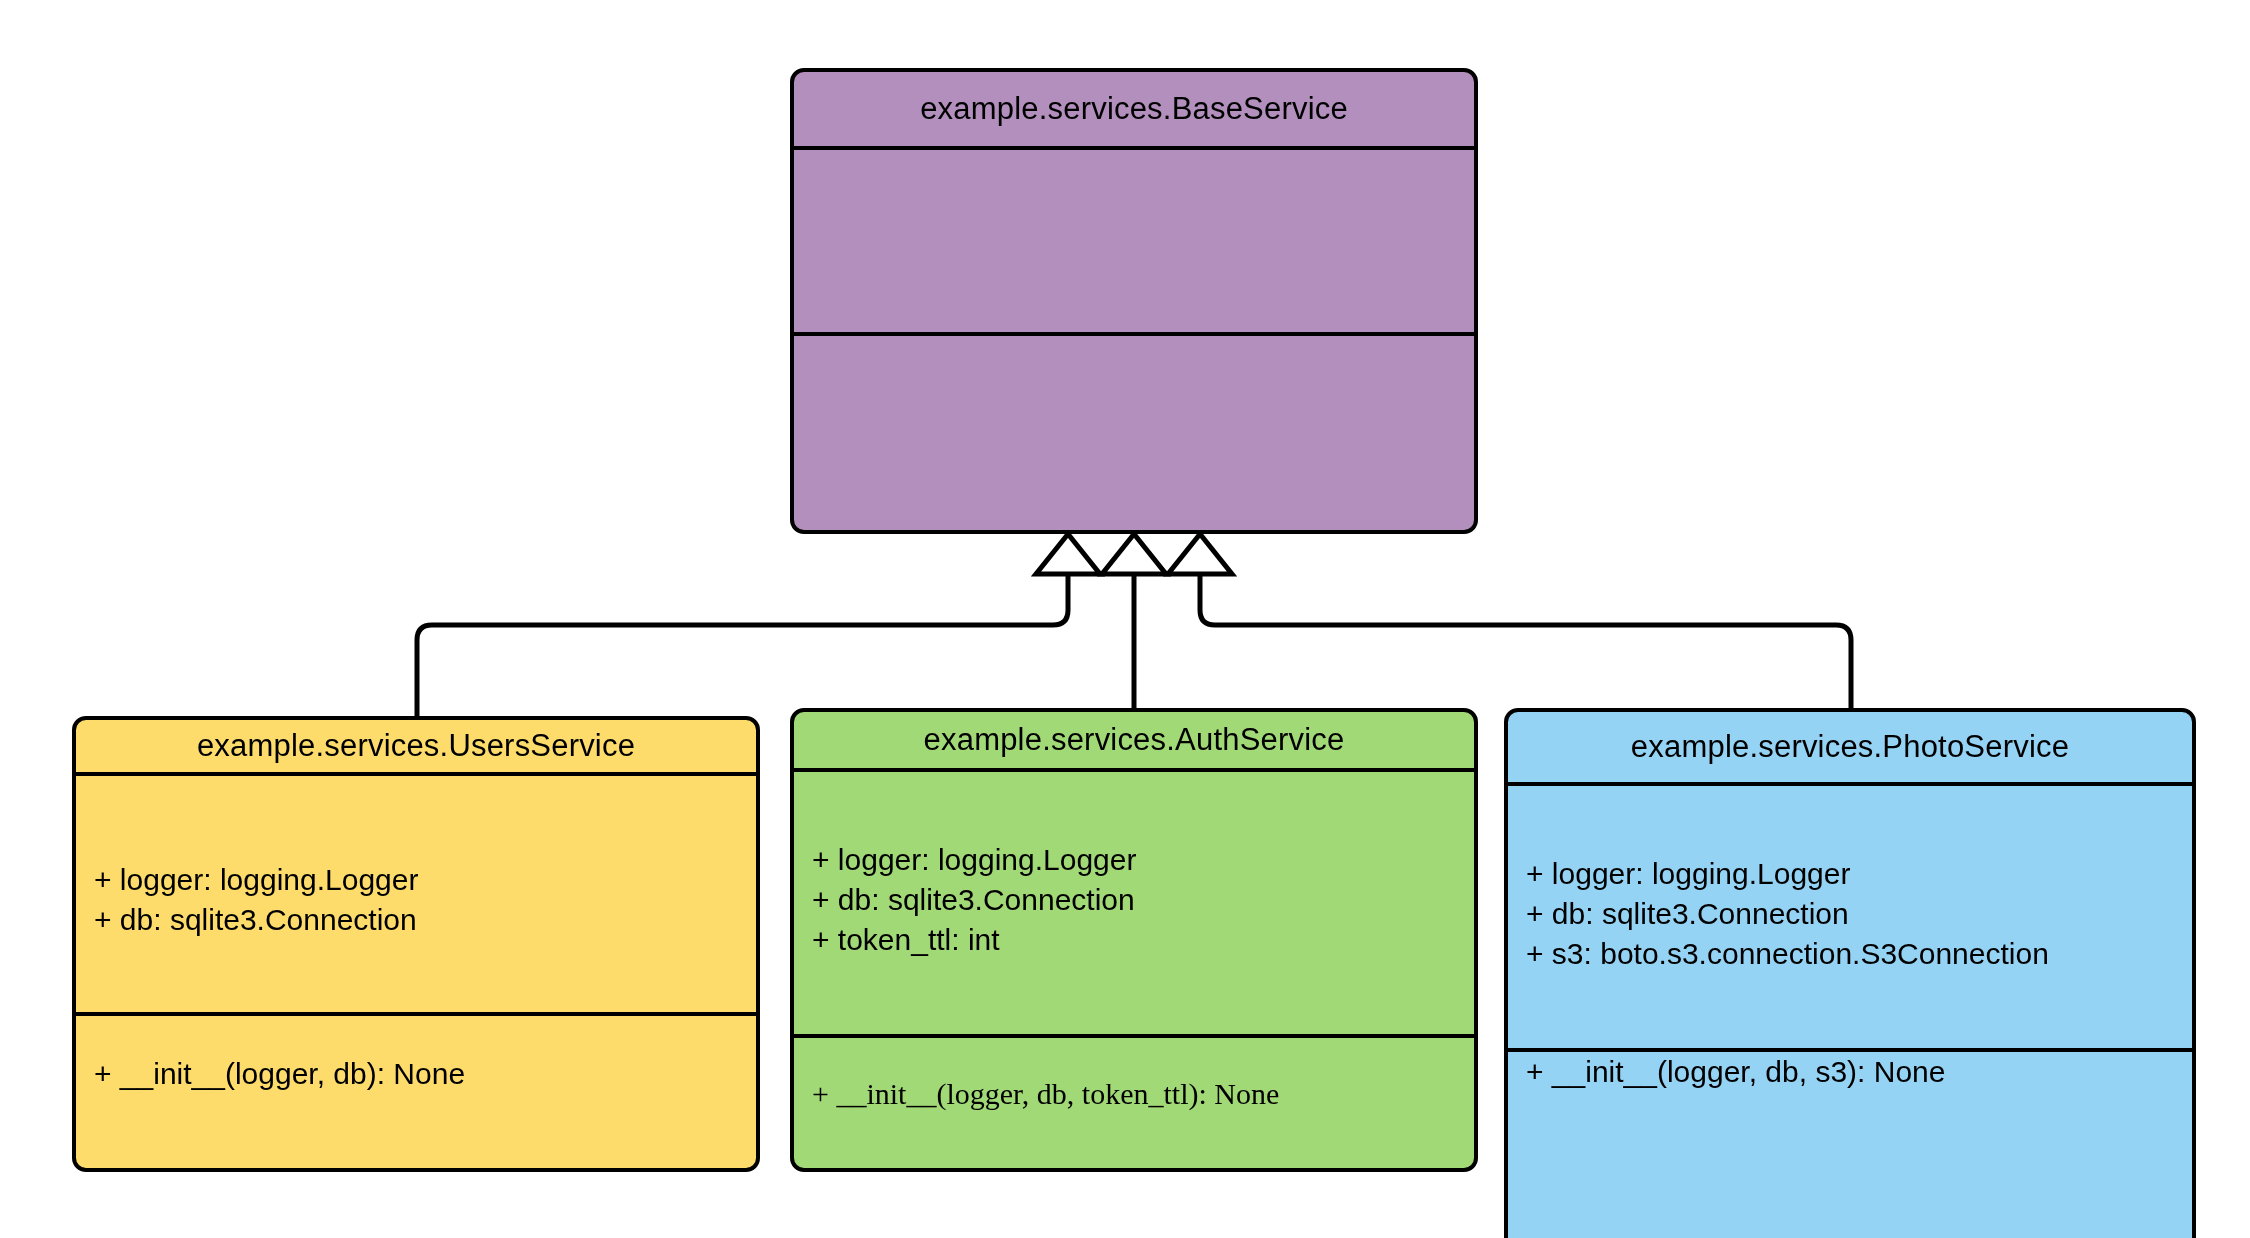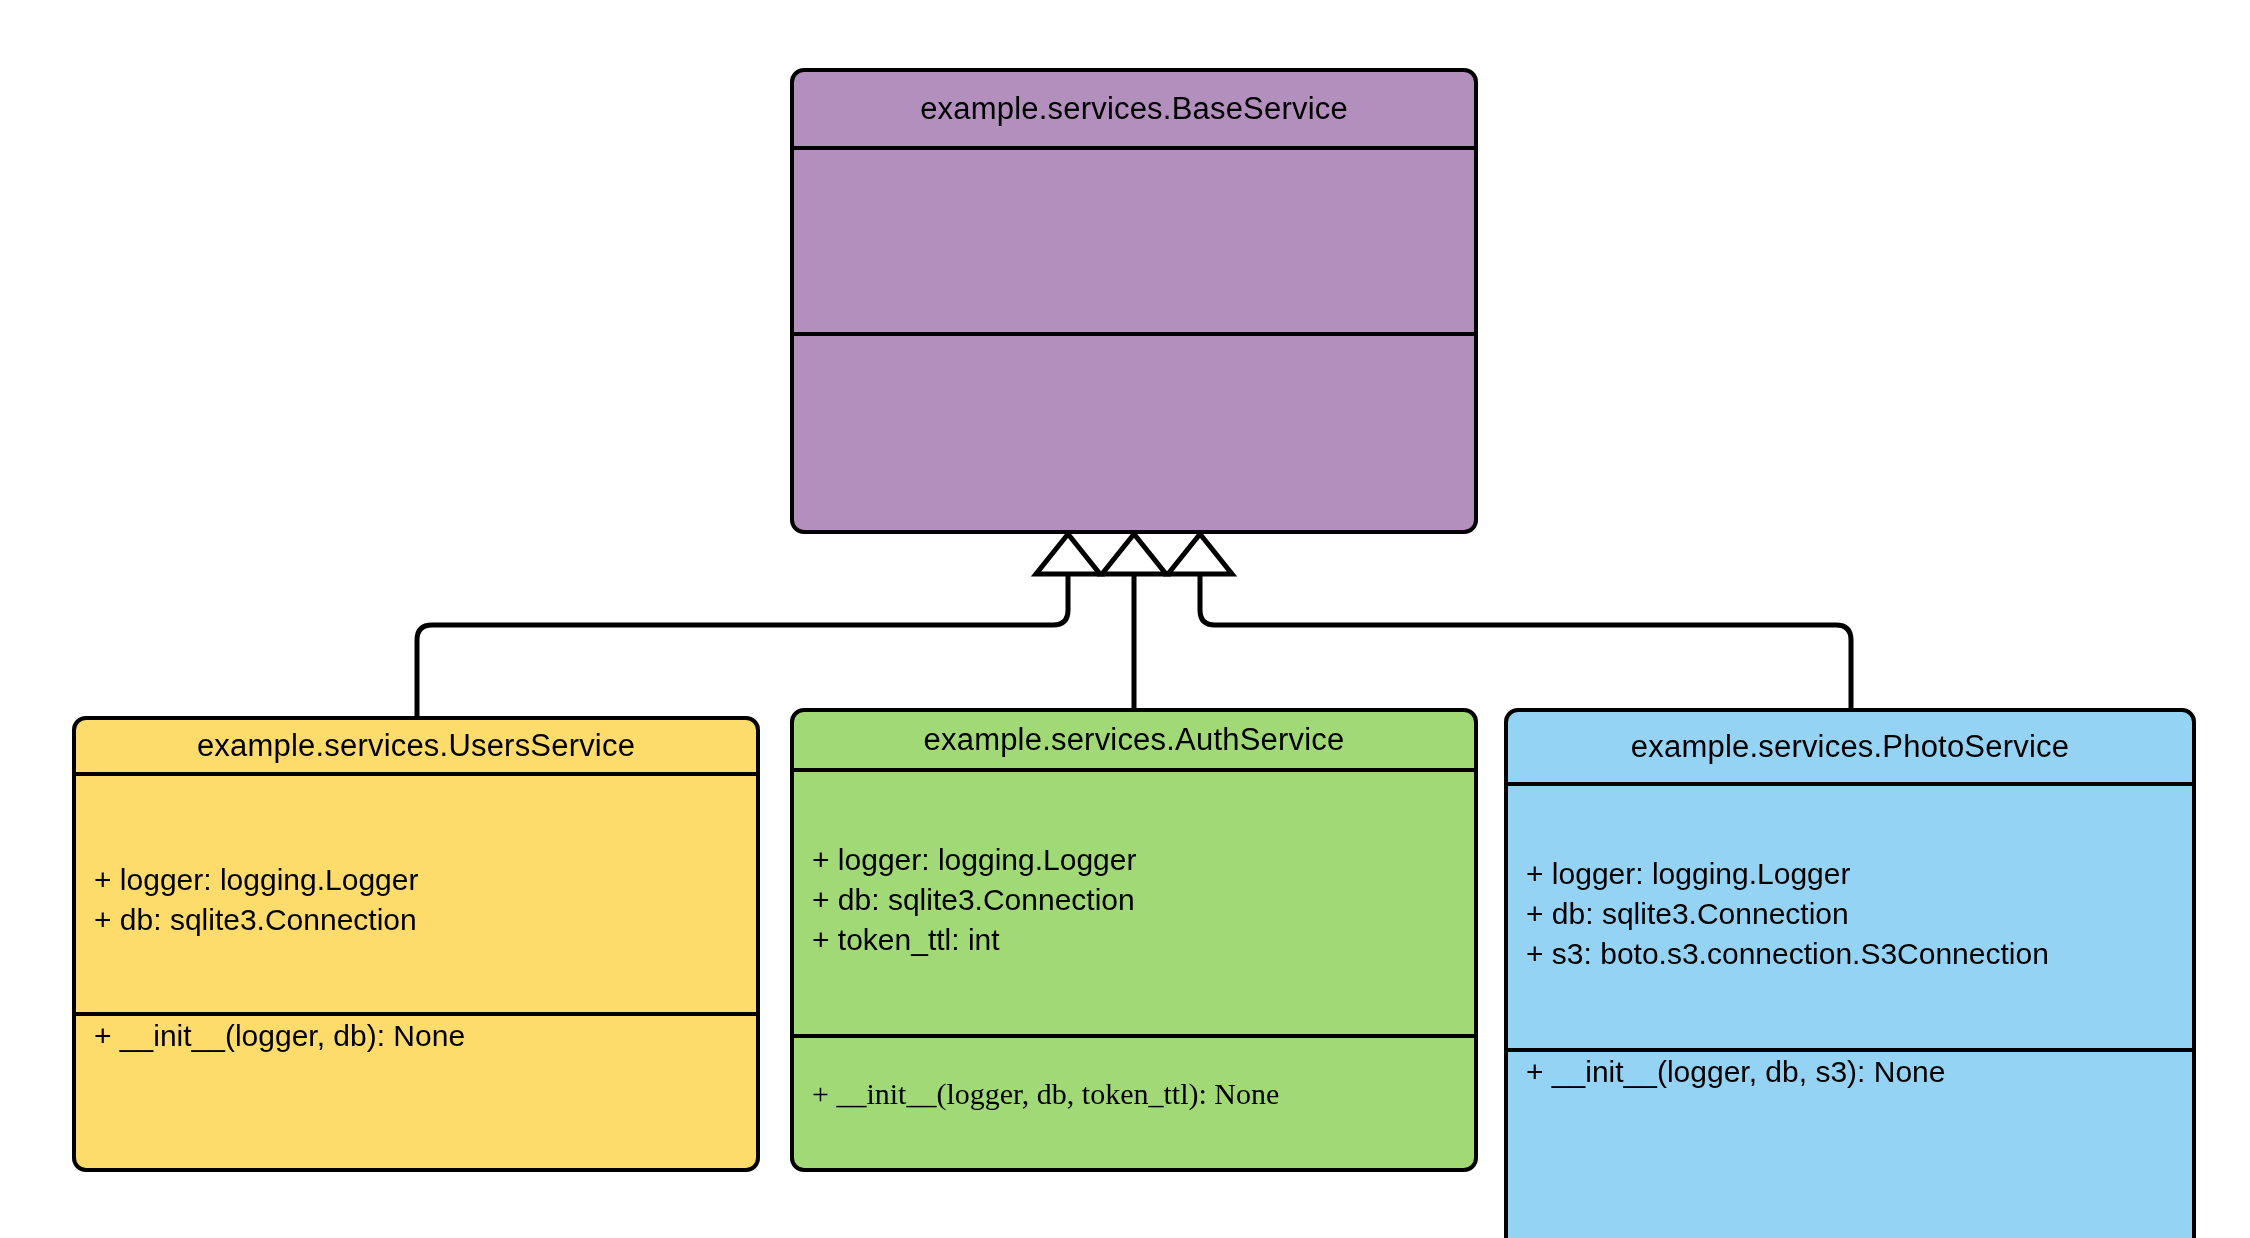--- a/index.html
+++ b/index.html
@@ -96,20 +96,21 @@
     height: 456px;
     background: #fddc6c;
   }
   #class-usersservice .uml-title { height: 52px; }
   #class-usersservice .compartment-attributes {
     height: 236px;
     padding-top: 84px;
   }
   #class-usersservice .compartment-methods {
     flex: 1 1 auto;
+    padding-top: 38px;
   }
 
   
   #class-authservice {
     left: 790px;
     top: 708px;
     width: 688px;
     height: 464px;
     background: #a2d977;
   }

